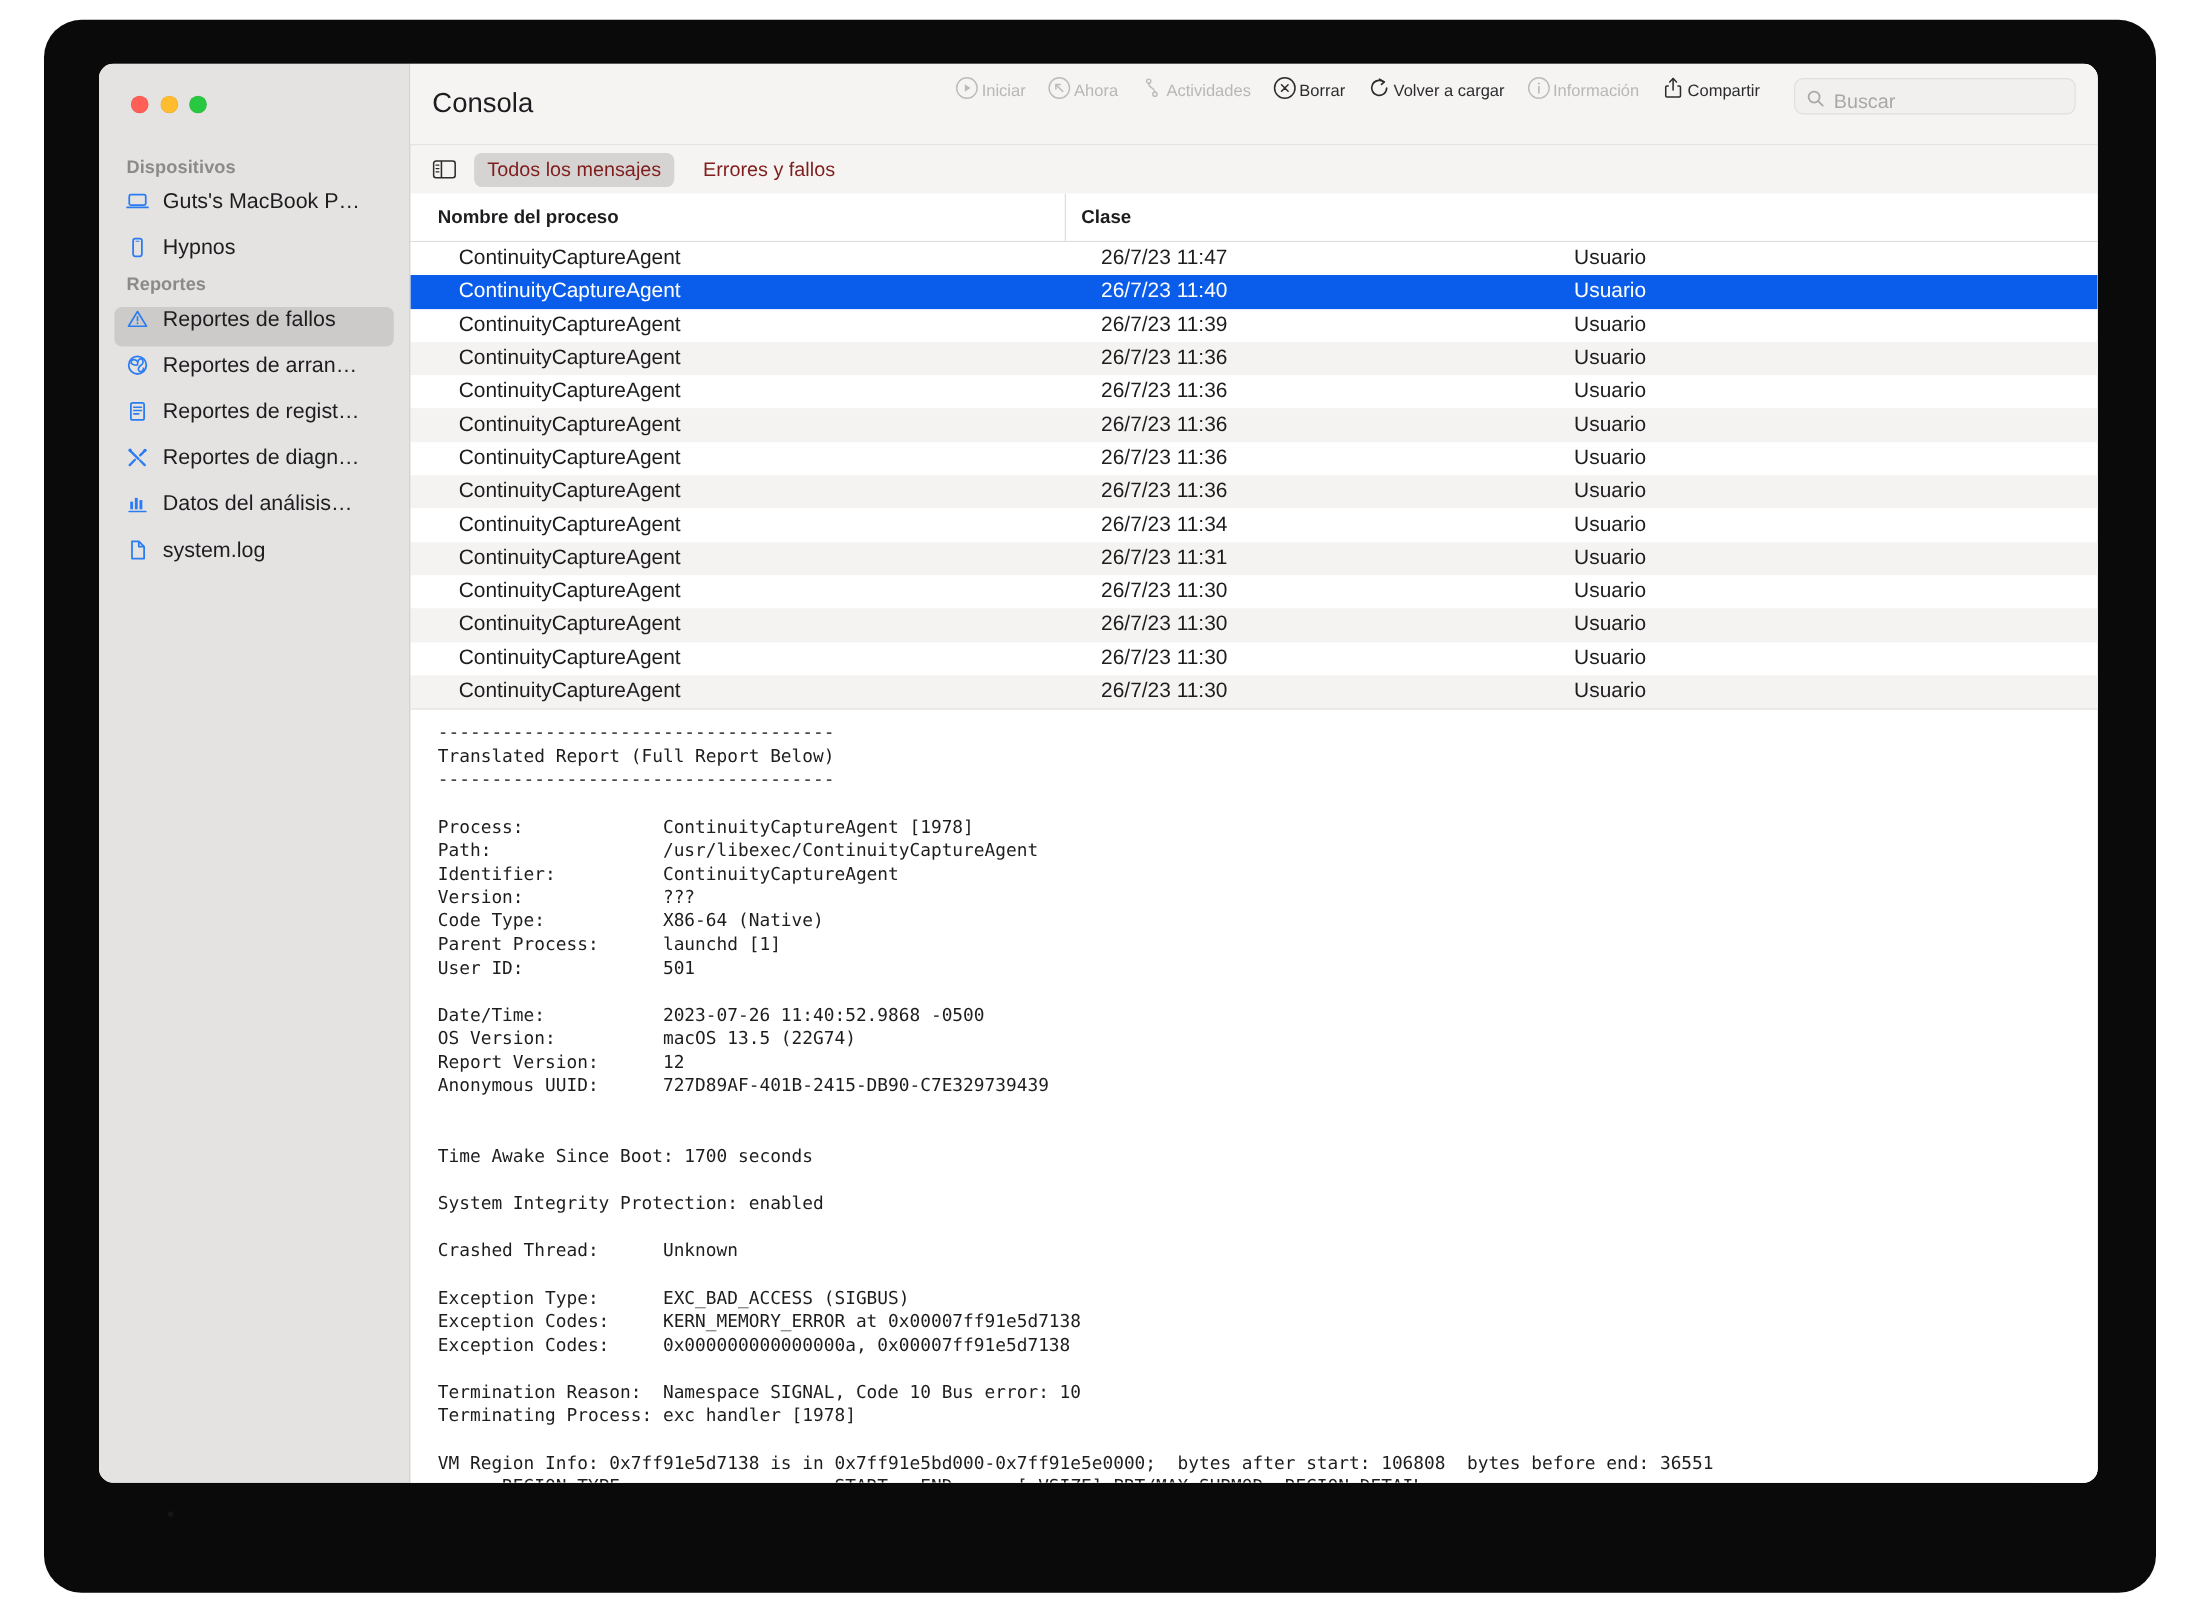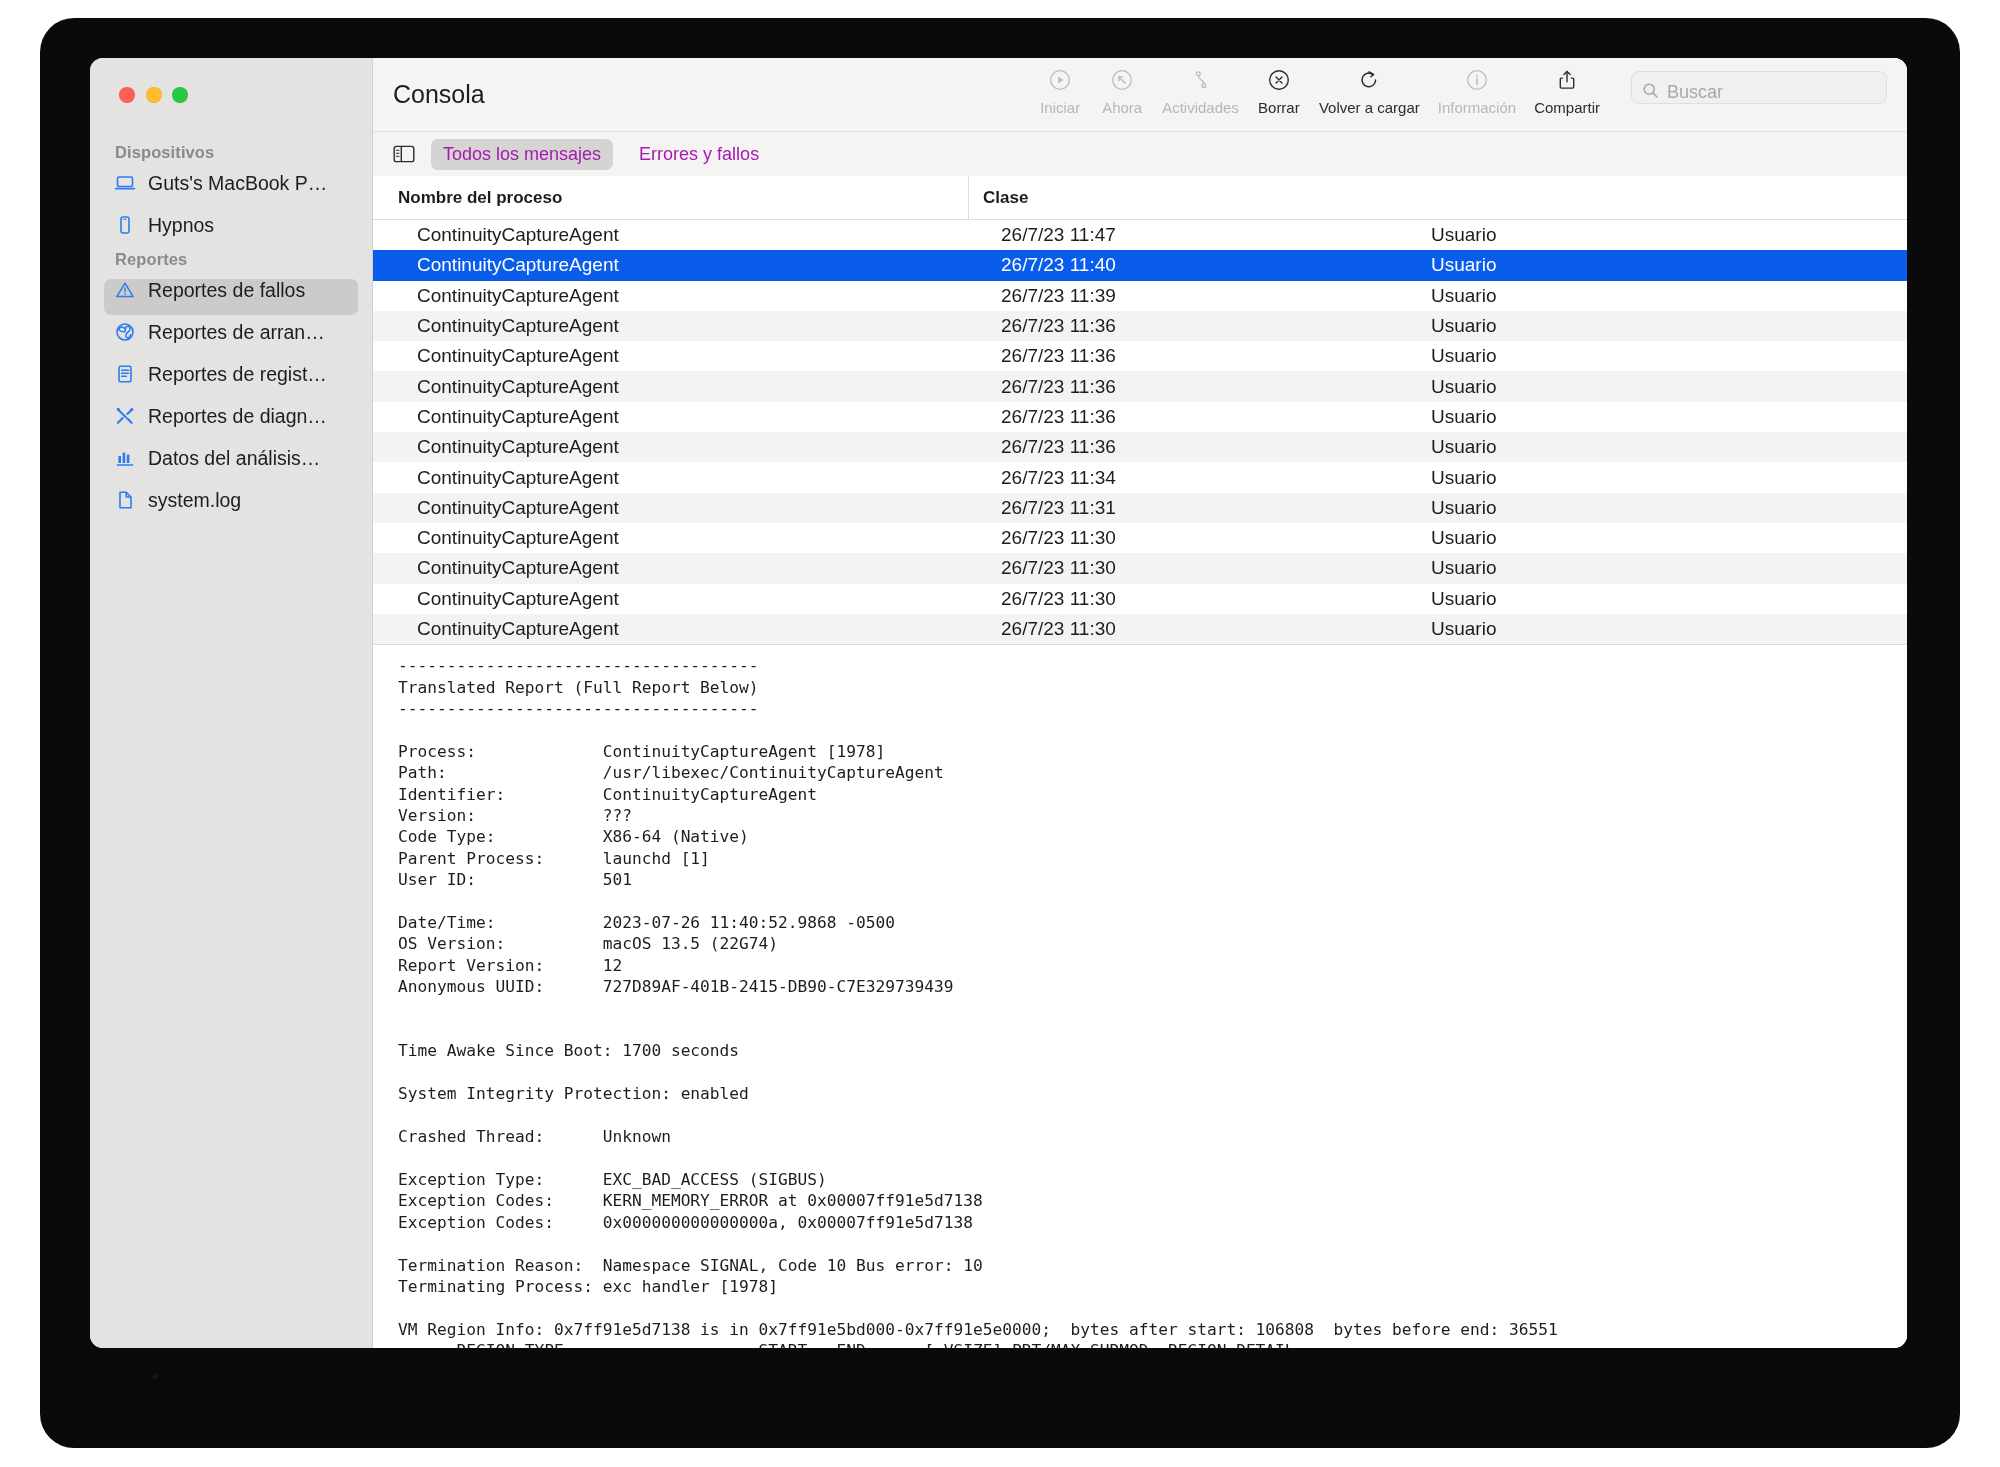--- a/index.html
+++ b/index.html
@@ -130,21 +130,21 @@
   }
   .tb-spacer { flex: 1 1 auto; }
   .tb-items {
     display: flex;
     align-items: flex-start;
     gap: 0;
     padding-top: 8px;
   }
   .tb-btn {
     display: flex;
-    flex-direction: column;
+    flex-direction: row;
     align-items: center;
     justify-content: flex-start;
     min-width: 62px;
     padding: 0 9px;
     cursor: default;
   }
   .tb-btn .ic {
     height: 28px;
     display: flex; align-items: center; justify-content: center;
   }
@@ -184,21 +184,21 @@
     background: #f5f4f2;
     border-top: 1px solid #e3e1df;
     display: flex;
     align-items: center;
     padding-left: 20px;
     gap: 14px;
   }
   .sb-toggle { width: 24px; height: 22px; display:flex; align-items:center; }
   .seg {
     font-size: 18px;
-    color: #a21caf;
+    color: #7f1d1d;
     padding: 5px 12px;
     border-radius: 7px;
     cursor: default;
     white-space: nowrap;
   }
   .seg.active { background: #d6d4d2; }
 
   
   .thead {
     height: 44px;

